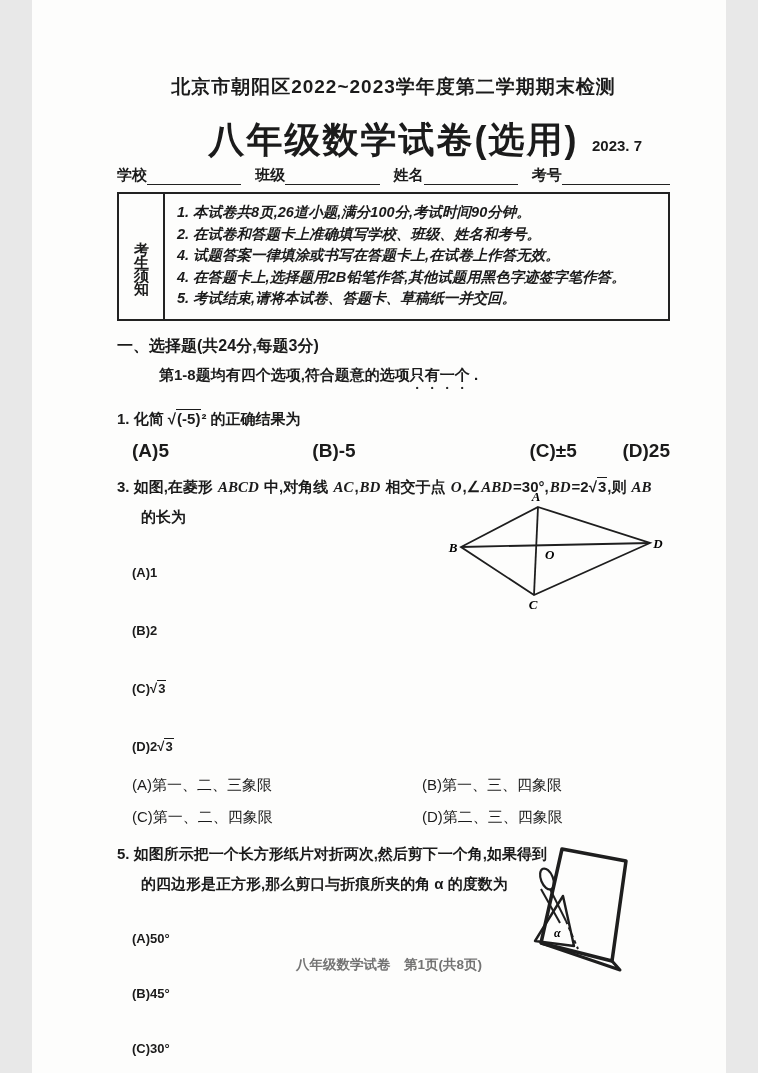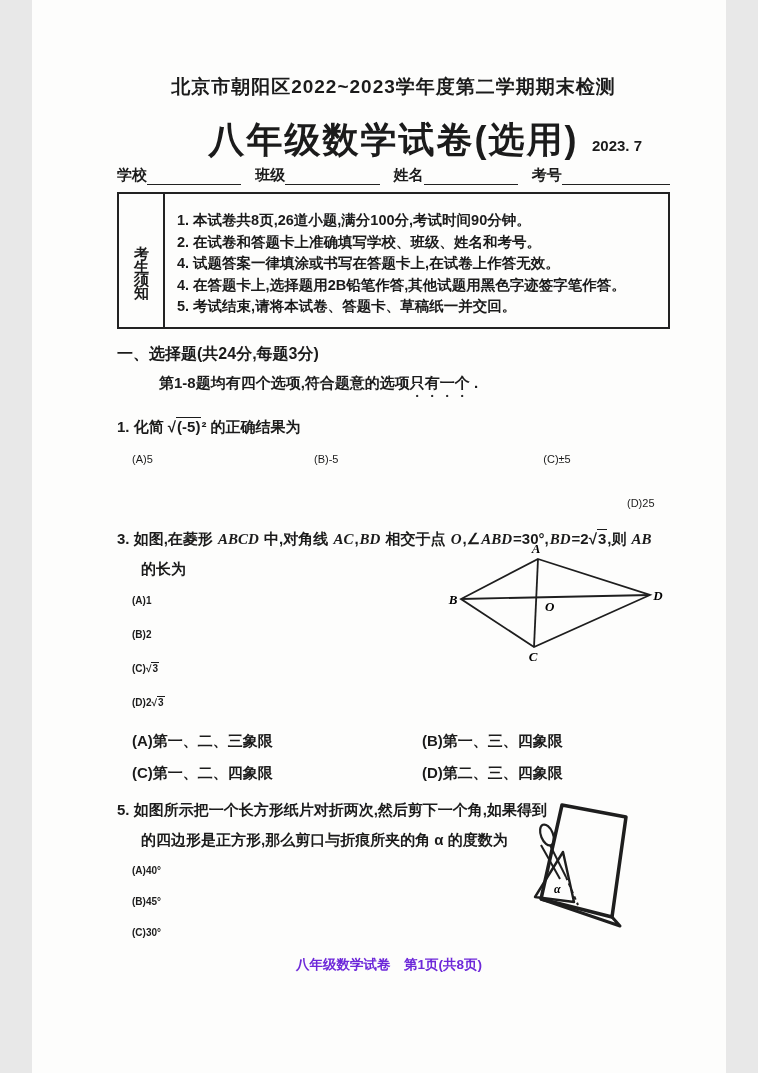--- a/index.html
+++ b/index.html
@@ -22,55 +22,55 @@
   .fline { flex:1; border-bottom:1.5px solid #222; height:16px; margin-right:14px; }
   .field:last-child .fline { margin-right:0; }
 
   .notice { display:flex; margin-top:7px; border:2px solid #222; }
   .notice-side {
     width:46px; border-right:2px solid #222; display:flex;
     align-items:center; justify-content:center;
     font-size:15px; font-weight:bold; padding:10px 0;
   }
   .vert { writing-mode:vertical-rl; text-orientation:upright; letter-spacing:13px; }
-  .notice-body { flex:1; padding:16px 10px 9px 12px; }
+  .notice-body { flex:1; padding:8px 10px 9px 12px;font-style:italic; }
   .notice-item { font-size:14.5px; font-weight:bold; line-height:21.5px; }
 
   .sect { margin-top:15px; font-size:16px; font-weight:bold; }
   .note { margin-top:9px; padding-left:42px; font-size:15px; font-weight:bold; }
   .emph { text-emphasis:filled dot; -webkit-text-emphasis:filled dot;
           text-emphasis-position:under left; -webkit-text-emphasis-position:under; }
 
   .q { font-size:15px; font-weight:bold; line-height:30px; }
   .qtext { padding-left:24px; text-indent:-24px; }
   .mv { font-family:"Liberation Serif", serif; font-style:italic; font-weight:bold; padding:0 1px; }
   .rad { white-space:nowrap; }
   .rad .rbar { border-top:1.6px solid #1b1b1b; padding:0 1px; }
 
   .opts4 { display:flex; padding-left:15px; margin:2px 0 6px 0; }
-  .opts4 .o { font-size:11px; font-weight:normal; }
+  .opts4 .o { font-size:19px; font-weight:bold; }
   .opts4 .o:nth-child(1){ width:182px; } .opts4 .o:nth-child(2){ width:173px; }
-  .opts4 .o:nth-child(3){ width:140px;text-align:center; } .opts4 .o:nth-child(4){ flex:1;margin-top:44px; }
+  .opts4 .o:nth-child(3){ width:140px;text-align:center; } .opts4 .o:nth-child(4){ flex:1; }
 
   .qrel { position:relative; }
   .optstack { padding-left:15px; }
-  .optstack .o { font-size:10px; font-weight:bold; }
+  .optstack .o { font-size:13px; font-weight:bold;margin-top:24px; }
   .q3 .optstack .o { height:34px; line-height:34px; }
   .q5 .optstack .o { height:31px; line-height:31px; }
 
   .opts2 { display:grid; grid-template-columns:290px 1fr; padding-left:15px; row-gap:3px; margin-top:2px; }
-  .opts2 .o { font-size:15px; font-weight:bold; line-height:29px; }
+  .opts2 .o { font-size:15px; font-weight:normal; line-height:29px; }
 
   .diagram { position:absolute; }
   .d-rhombus { top:18px; right:6px; }
   .d-paper { top:2px; right:32px; }
   svg text { font-family:"Liberation Serif", serif; font-style:italic; font-weight:bold; }
 
   .footer { position:absolute; left:0; width:100%; top:956px; text-align:center;
-            font-size:13.5px; font-weight:bold; color:#6d28d9;padding-left:20px; }
+            font-size:13.5px; font-weight:bold; color:#737373;padding-left:20px; }
 </style>
 </head>
 <body>
 
 <div class="page">
   <div class="content">
 
     <div class="h1">北京市朝阳区2022~2023学年度第二学期期末检测</div>
 
     <div class="h2row">
@@ -154,21 +154,21 @@
         <span class="o">(A)第一、二、三象限</span>
         <span class="o">(B)第一、三、四象限</span>
         <span class="o">(C)第一、二、四象限</span>
         <span class="o">(D)第二、三、四象限</span>
       </div>
     </div>
 
     <div class="q q5 qrel" style="margin-top:8px;">
       <div class="qtext" style="padding-right:120px;">5. 如图所示把一个长方形纸片对折两次,然后剪下一个角,如果得到的四边形是正方形,那么剪口与折痕所夹的角 α 的度数为</div>
       <div class="optstack">
-        <div class="o">(A)40°</div>
+        <div class="o">(A)50°</div>
         <div class="o">(B)45°</div>
         <div class="o">(C)30°</div>
       </div>
       <div class="diagram d-paper">
         <svg width="112" height="140" viewBox="0 0 112 140">
           <g fill="none" stroke="#1e1e1e">
             <polygon points="36,8 100,20 86,120 15,102" stroke-width="3.5" stroke-linejoin="round"></polygon>
             <polyline points="15,102 94,129 86,120" stroke-width="3" stroke-linejoin="round"></polyline>
             <polygon points="37,55 9,100 48,105" stroke-width="2.4" stroke-linejoin="round"></polygon>
             <ellipse cx="21" cy="38" rx="6" ry="11" stroke-width="2.2" transform="rotate(-22 21 38)"></ellipse>

